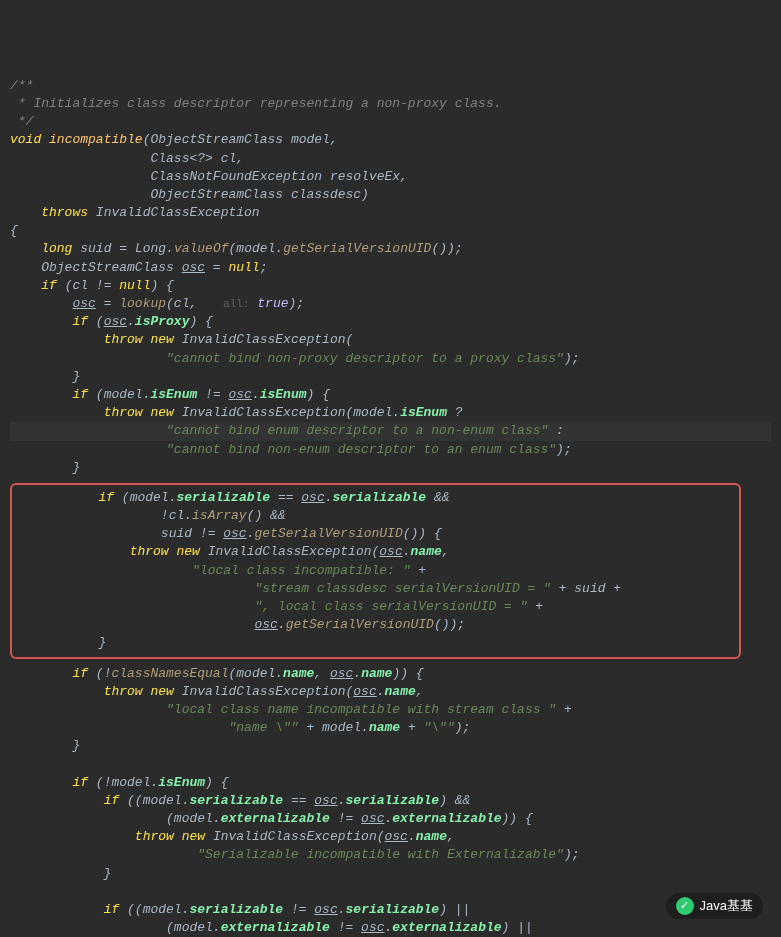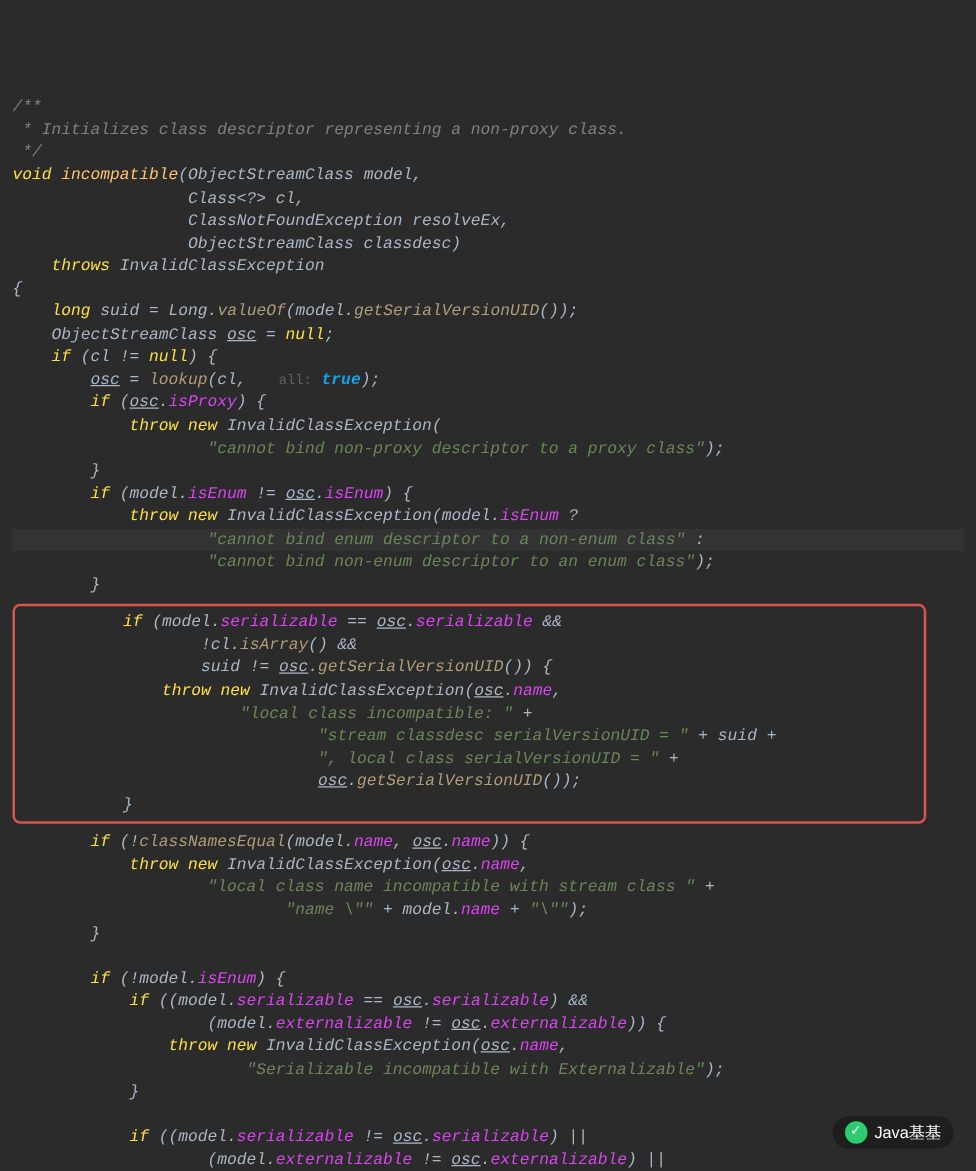--- a/index.html
+++ b/index.html
@@ -13,23 +13,23 @@
     width: 781px;
     white-space: pre;
     font-style: italic;
   }
   .comment { color: #808080; }
   .keyword { color: #fde047; }
   .method-decl { color: #ffc66d; }
   .type { color: #a9b7c6; font-style: italic; }
   .string { color: #6a8759; }
   .call { color: #b09d79; font-style: italic; text-align: center; }
-  .field { color: #d946ef; }
+  .field { color: #86efac; font-weight: bold; }
   .underline { text-decoration: underline; }
-  .bool { color: #0ea5e9; font-weight: bold; }
+  .bool { color: #c4b5fd; }
   .hint { color: #606060; font-style: normal; font-size: 11px; margin-left: 18px; }
   .highlight-box {
     border: 2px solid #d9534f;
     border-radius: 6px;
     padding: 4px 24px;
     margin: 6px 0;
     display: inline-block;
   }
   .caret-line { background: rgba(255,255,255,0.04); display:inline-block; width:100%; }
   .watermark {

